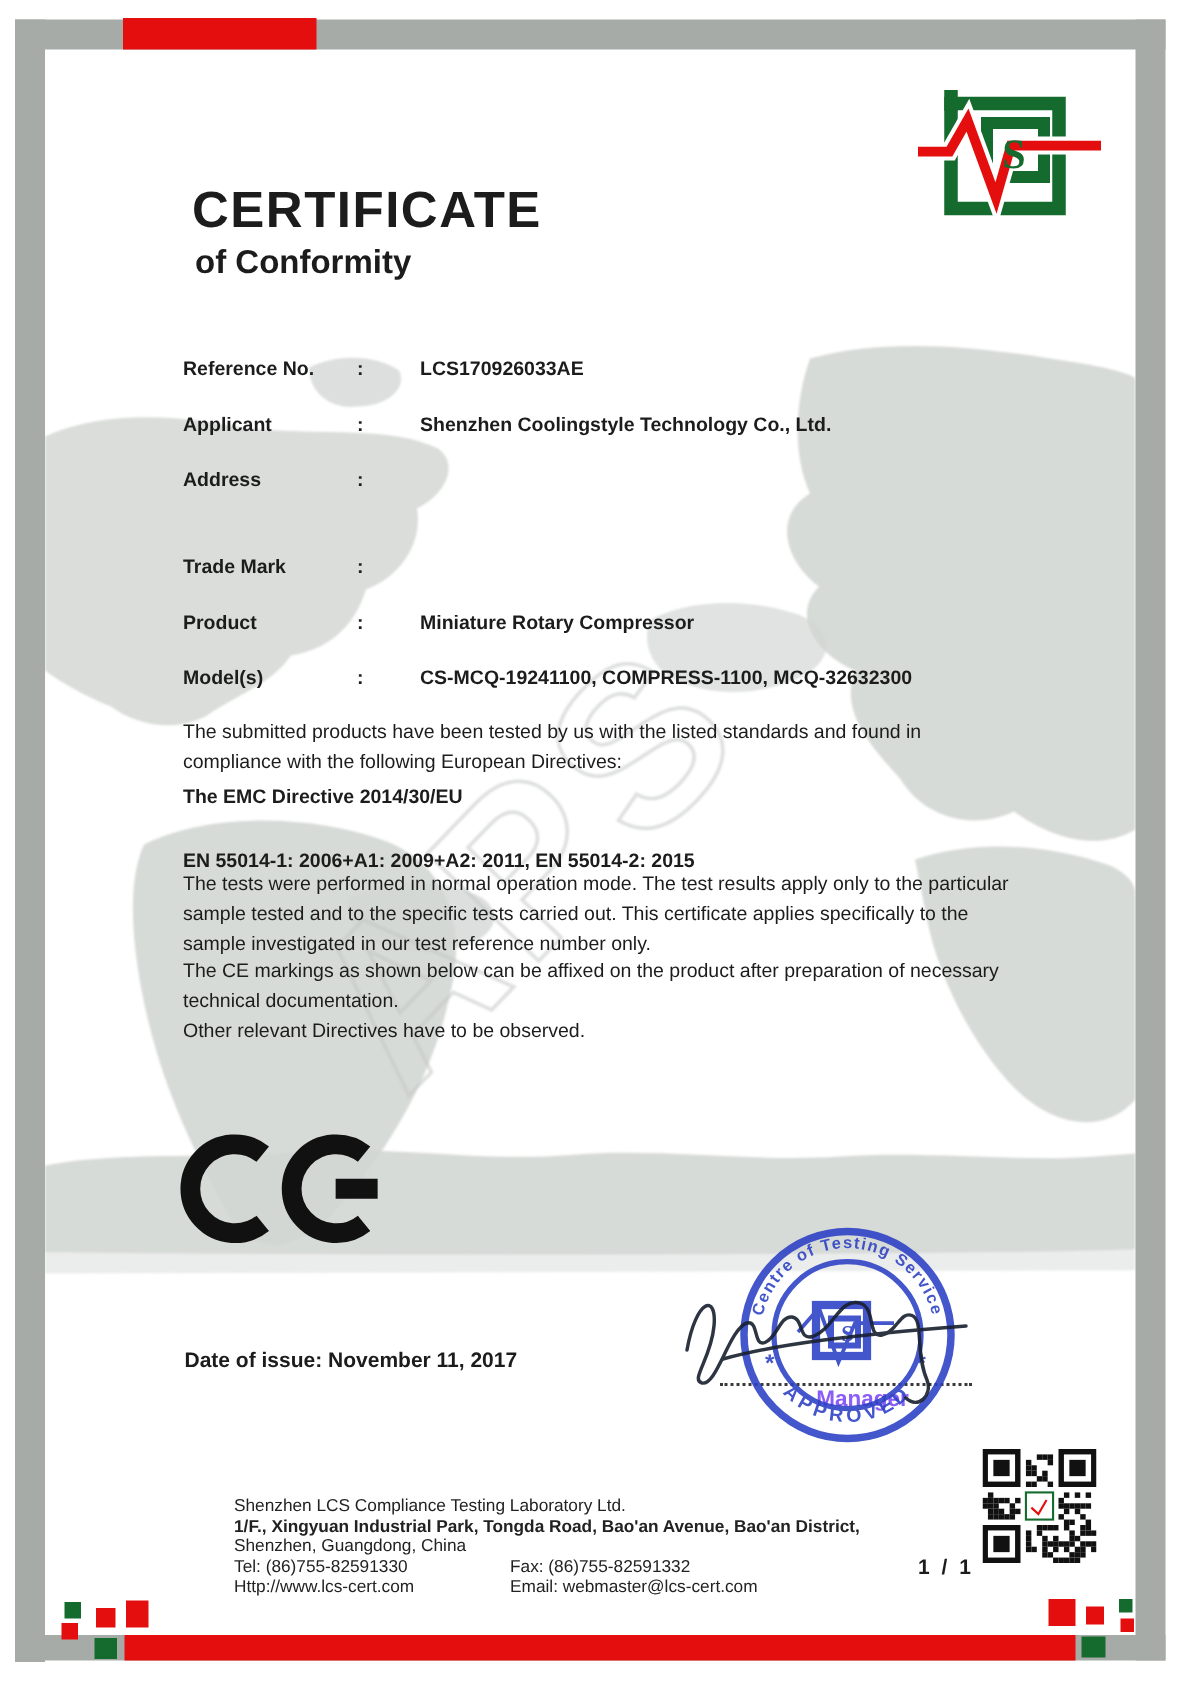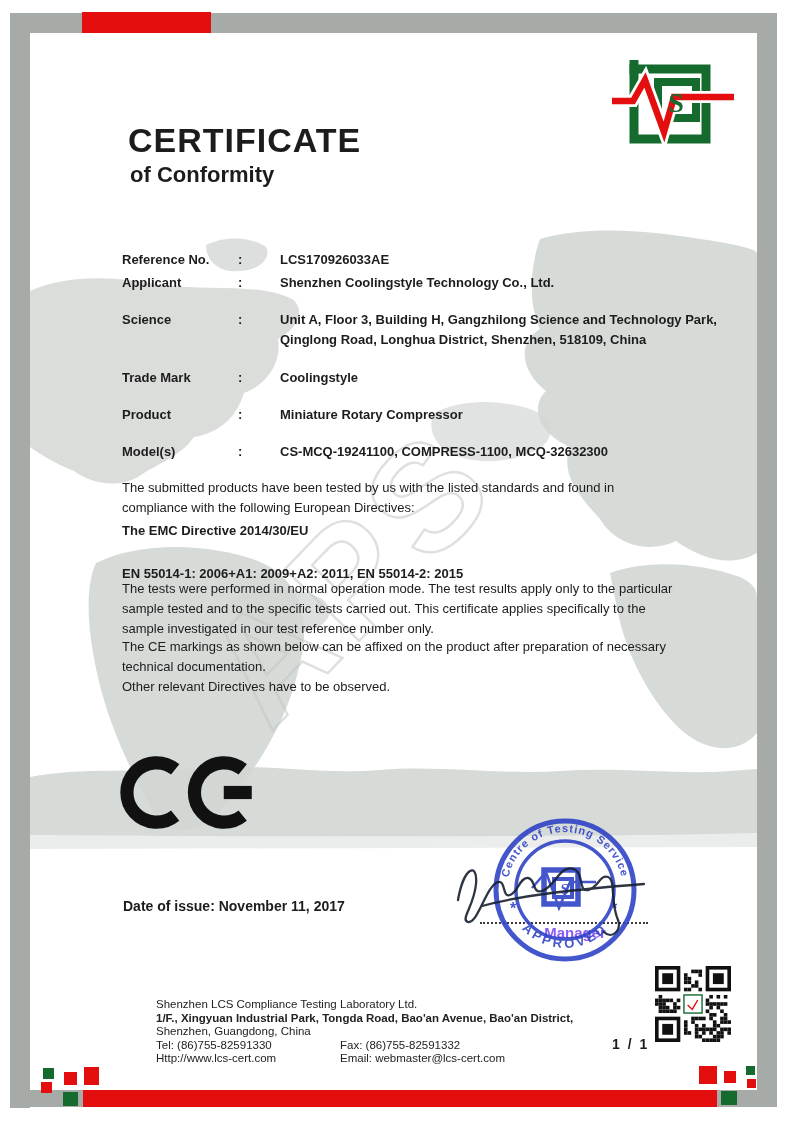--- a/index.html
+++ b/index.html
@@ -79,39 +79,37 @@
     <rect x="22" y="14" width="72" height="70" fill="none" stroke="#156b2e" stroke-width="9"></rect>
     <rect x="46" y="27" width="38" height="36" fill="none" stroke="#156b2e" stroke-width="8"></rect>
     <path d="M0,46 H21 L33,25 L52,77 L62,42 H122" fill="none" stroke="#ffffff" stroke-width="12"></path>
     <path d="M0,46 H21 L33,25 L52,77 L62,42 H122" fill="none" stroke="#e50e0e" stroke-width="6.5"></path>
     <text x="64" y="57" text-anchor="middle" font-size="28" font-weight="700" fill="#156b2e" font-family="Liberation Serif, serif">S</text>
   </svg>
 
   <div class="title">CERTIFICATE</div>
   <div class="subtitle">of Conformity</div>
 
-  <div class="frow" style="top:236px;margin-top:14px;">
+  <div class="frow" style="top:236px;">
     <span class="lbl">Reference No.</span>
     <span class="col">:</span>
     <span class="val">LCS170926033AE</span>
   </div>
   <div class="frow" style="top:273px;">
     <span class="lbl">Applicant</span>
     <span class="col">:</span>
     <span class="val">Shenzhen Coolingstyle Technology Co., Ltd.</span>
   </div>
   <div class="frow" style="top:310px;">
-    <span class="lbl">Science</span>
-    <span class="col">:</span>
-    <span class="val">Unit A, Floor 3, Building H, Gangzhilong Science and Technology Park, Qinglong Road, Longhua District, Shenzhen, 518109, China</span>
+    <span class="lbl">Address</span>
+    <span class="col">:</span>
   </div>
   <div class="frow" style="top:368px;">
     <span class="lbl">Trade Mark</span>
     <span class="col">:</span>
-    <span class="val">Coolingstyle</span>
   </div>
   <div class="frow" style="top:405px;">
     <span class="lbl">Product</span>
     <span class="col">:</span>
     <span class="val">Miniature Rotary Compressor</span>
   </div>
   <div class="frow" style="top:442px;">
     <span class="lbl">Model(s)</span>
     <span class="col">:</span>
     <span class="val">CS-MCQ-19241100, COMPRESS-1100, MCQ-32632300</span>

